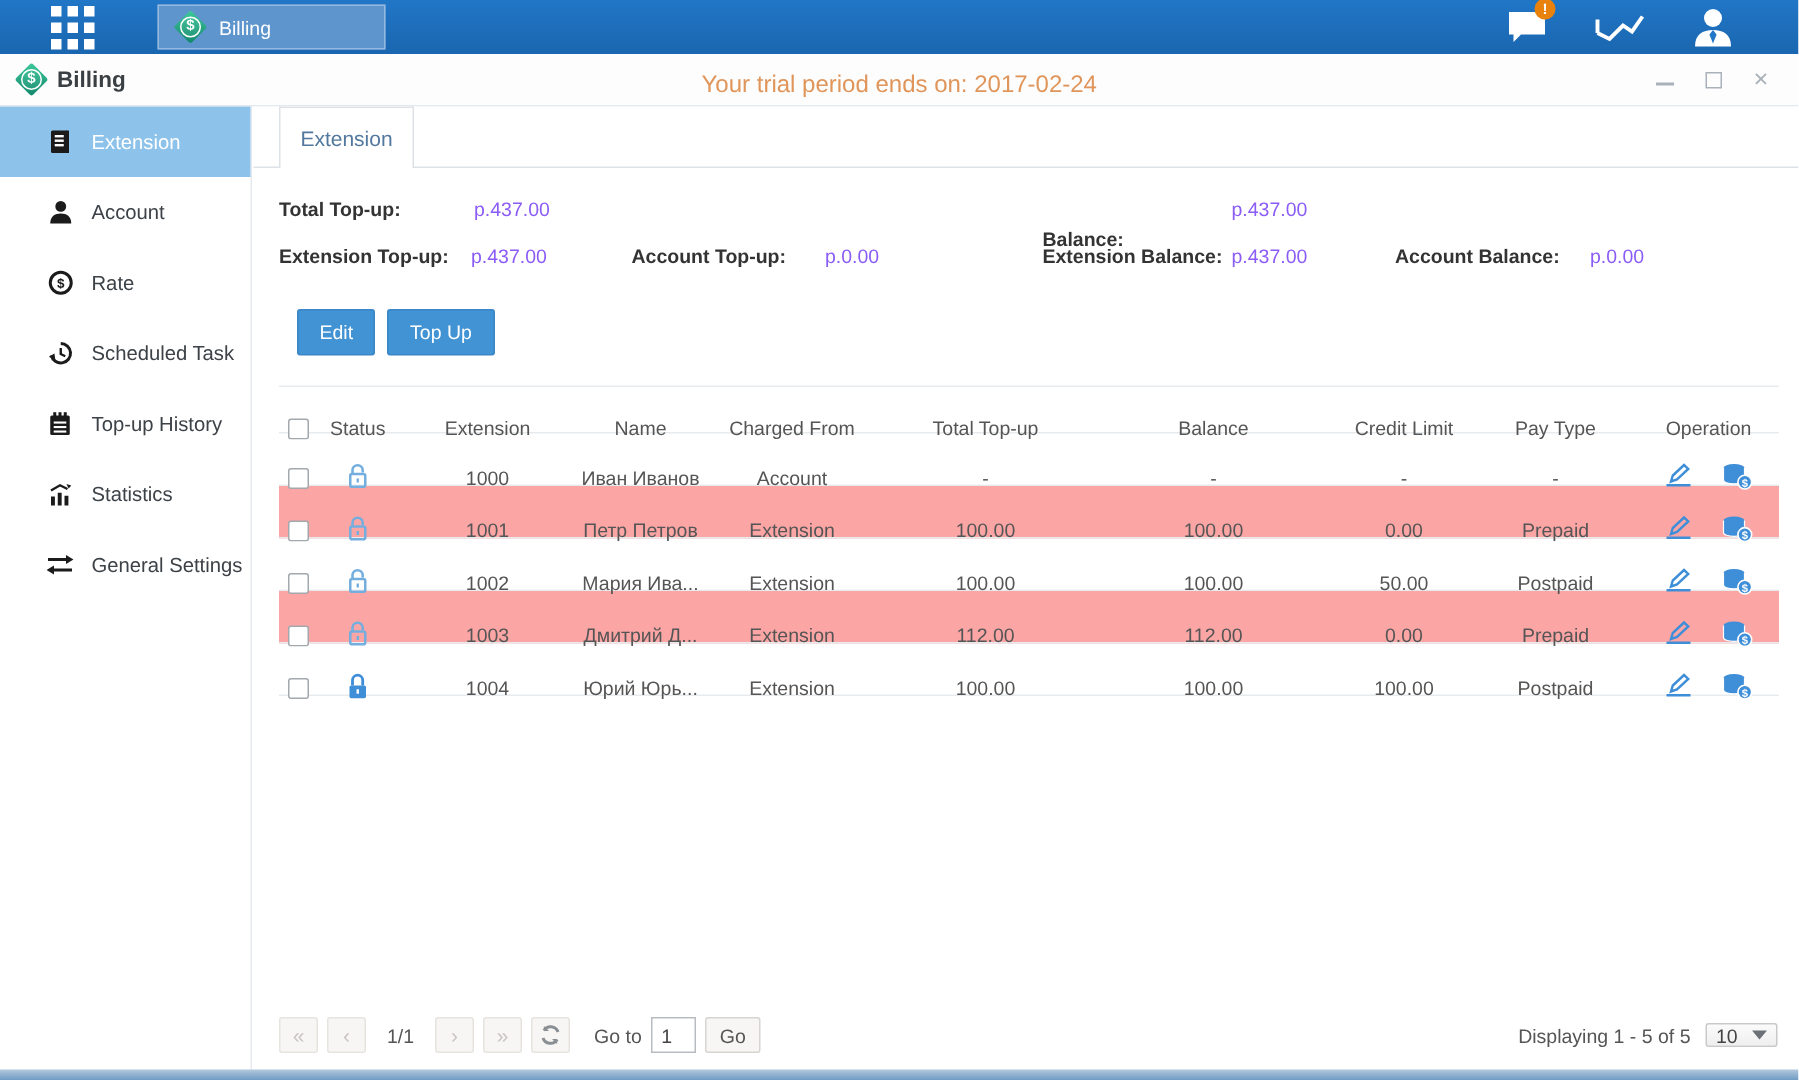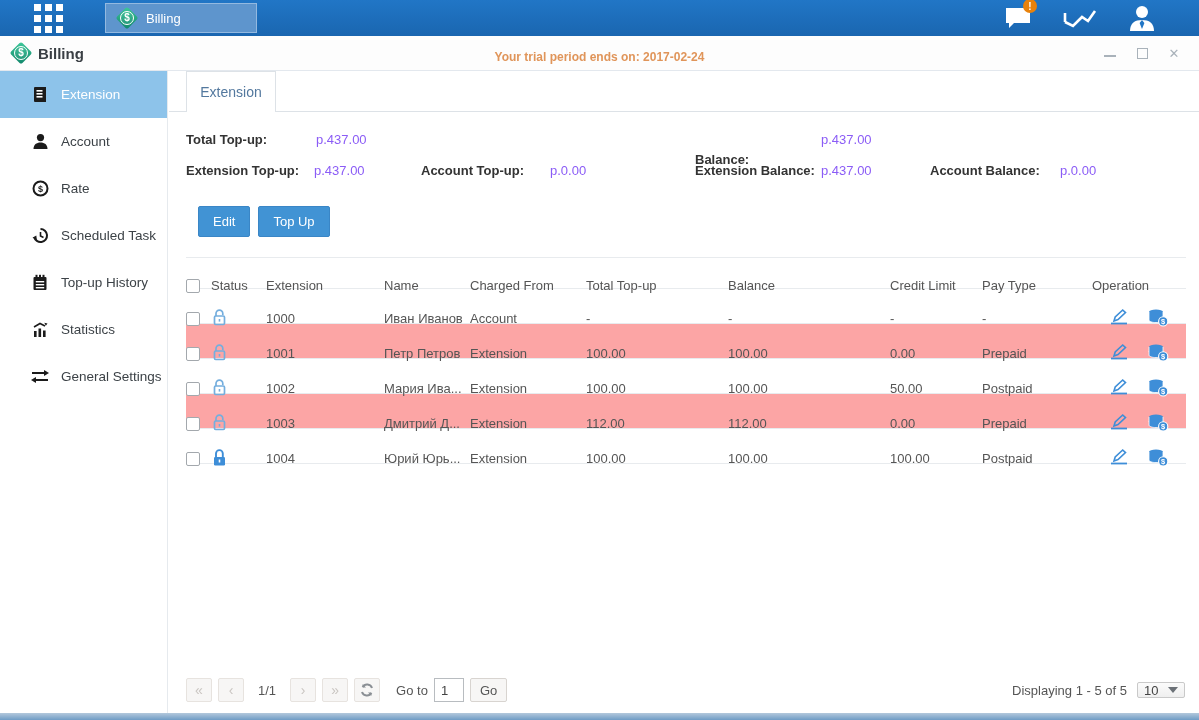--- a/index.html
+++ b/index.html
@@ -49,21 +49,21 @@
   }
   
   .titlebar{
     position:absolute; top:36px; left:0; width:1199px; height:35px; background:#fdfdfd;
     border-bottom:1px solid #e3e8ee; display:flex; align-items:center;
   }
   .titlebar .wtitle{ display:flex; align-items:center; gap:6px; margin-left:10px; }
   .titlebar .wtitle b{ font-size:15px; color:#3a3f44; }
   .trial{
     position:absolute; left:0; right:0; top:0; height:41px; display:flex;
-    align-items:center; justify-content:center; color:#e0955a; font-size:12px; pointer-events:none;font-weight:bold;
+    align-items:center; justify-content:center; color:#e0955a; font-size:16px; pointer-events:none;
   }
   .winctrls{ margin-left:auto; margin-right:16px; display:flex; align-items:center; gap:14px; z-index:2;}
   .wc{ width:18px; height:18px; display:flex; align-items:center; justify-content:center; color:#a9b2ba; cursor:pointer; font-size:13px;}
   .wc .min{ width:12px; border-bottom:2px solid #a9b2ba; height:1px; display:block; margin-top:6px;}
   .wc .max{ width:11px; height:11px; border:1.5px solid #a9b2ba; display:block;}
   
   .sidebar{
     position:absolute; top:71px; left:0; width:168px; bottom:7px; background:#fff;
     border-right:1px solid #e6eaee;
   }
@@ -92,21 +92,21 @@
     padding:7px 14px; font-size:13px; cursor:pointer; font-family:inherit;
   }
   
   .tbl{ margin:20px 14px 0 17px; width:1000px; }
   .trow{
     display:grid;
     grid-template-columns:25px 55px 118px 86px 116px 142px 162px 92px 110px 94px;
     align-items:center; height:35px; border-bottom:1px solid #e8ebee;
   }
   .trow.head{ height:32px; border-top:1px solid #e8ebee; color:#555; }
-  .trow > div{ overflow:hidden; white-space:nowrap; color:#555;margin-top:25px;}
+  .trow > div{ text-align:center; overflow:hidden; white-space:nowrap; color:#555;margin-top:25px;}
   .trow.alt{ background:#fca5a5; }
   .cb{
     width:14px; height:14px; border:1px solid #a3a8ad; border-radius:2px; background:#fff;
     display:inline-block; vertical-align:middle; cursor:pointer;
   }
   .opicons{ display:flex; justify-content:center; gap:18px; align-items:center;}
   .opicons svg{ cursor:pointer; }
   
   .pager{
     position:absolute; left:17px; right:14px; bottom:10px; height:26px;

